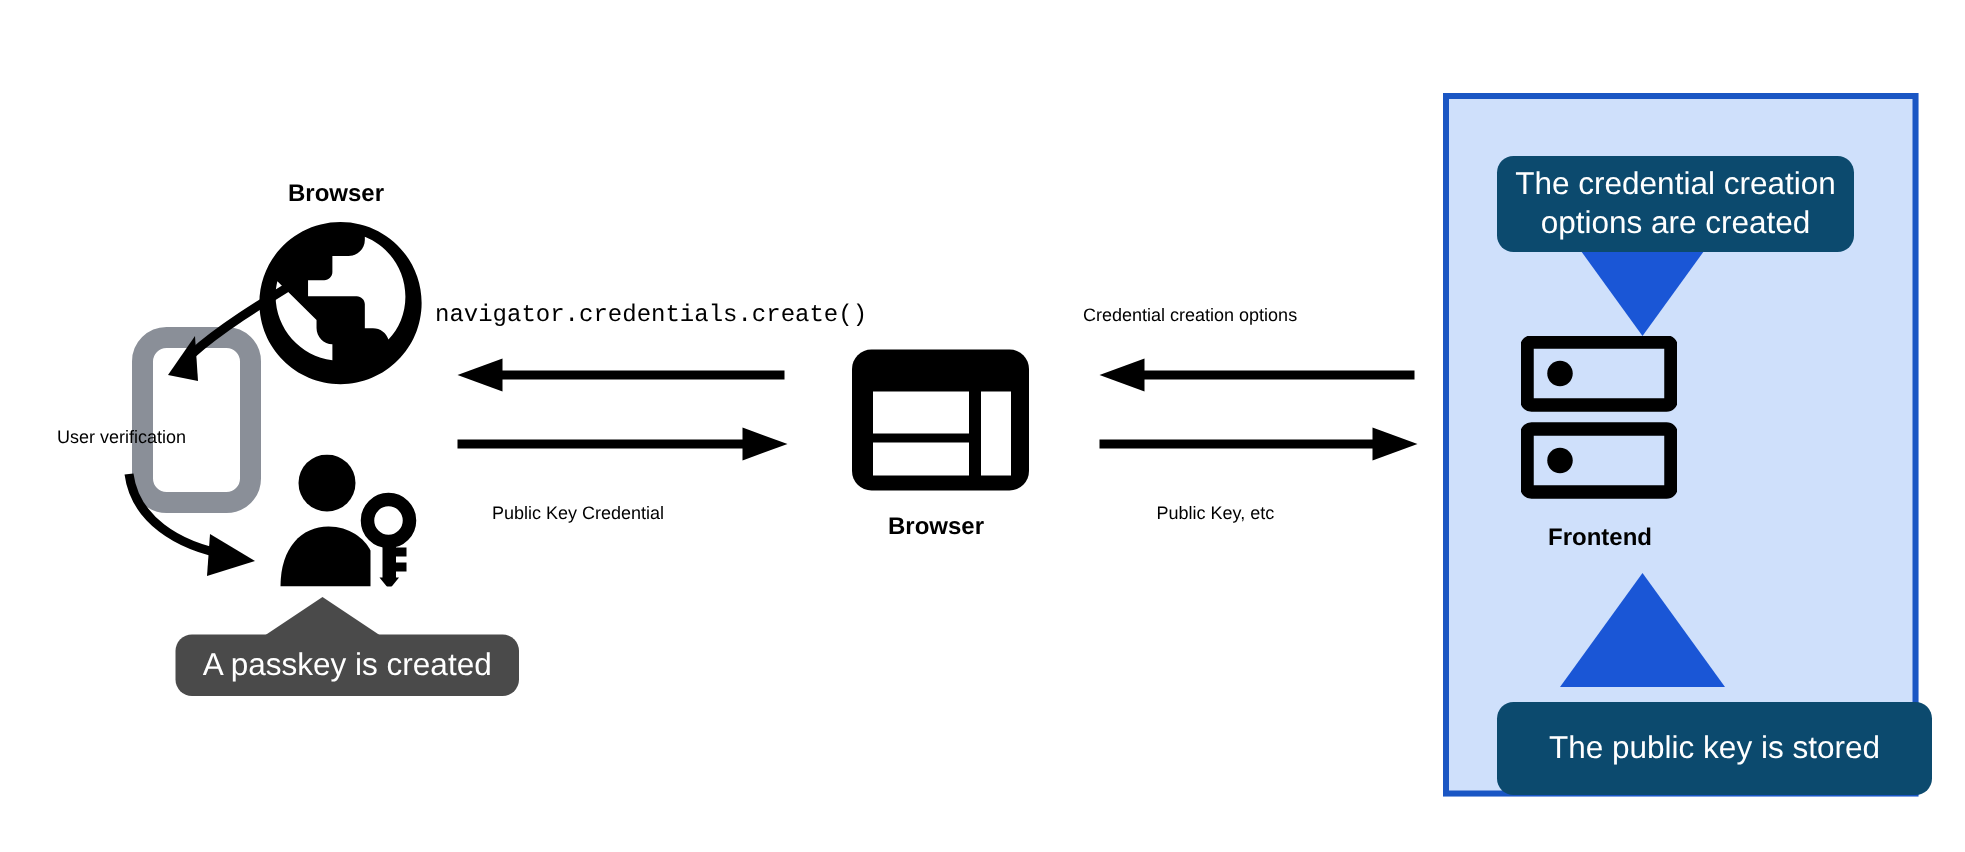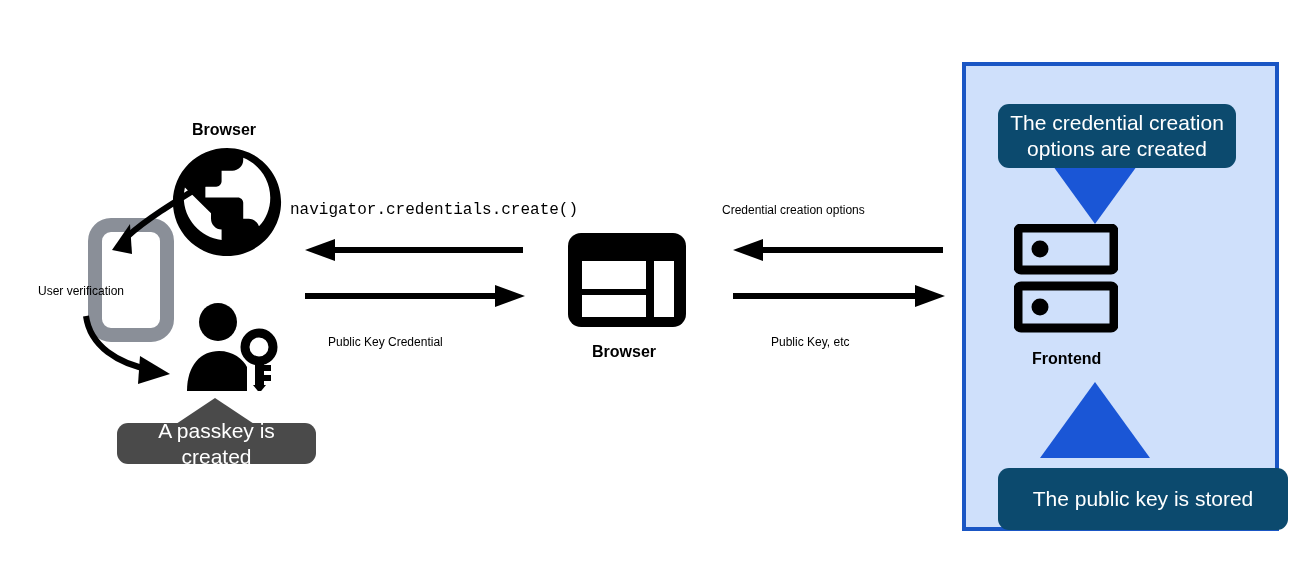--- a/index.html
+++ b/index.html
@@ -140,21 +140,21 @@
     <rect x="70" y="56" width="9" height="28" fill="#000000"></rect>
     <rect x="78" y="62" width="8" height="6" fill="#000000"></rect>
     <rect x="78" y="72" width="8" height="6" fill="#000000"></rect>
     <polygon points="68,82 81,82 74.5,90" fill="#000000"></polygon>
   </svg>
 
   <svg class="abs" style="left:170px; top:398px;" width="90" height="32">
     <polygon points="45,0 90,30 0,30" fill="#4a4a4a"></polygon>
   </svg>
 
-  <div class="callout dark" style="left:117px; top:423px; width:199px; height:41px;">
+  <div class="callout dark" style="left:117px; top:423px; width:229px; height:41px;">
     <span>A passkey is created</span>
   </div>
 
   <div class="label mono" style="left:290px; top:199px;">navigator.credentials.create()</div>
 
   <svg class="arrow-svg" style="left:305px; top:239px;" width="220" height="22">
     <line x1="22" y1="11" x2="218" y2="11" stroke="#000000" stroke-width="6"></line>
     <polygon points="0,11 30,0 30,22" fill="#000000"></polygon>
   </svg>
 

